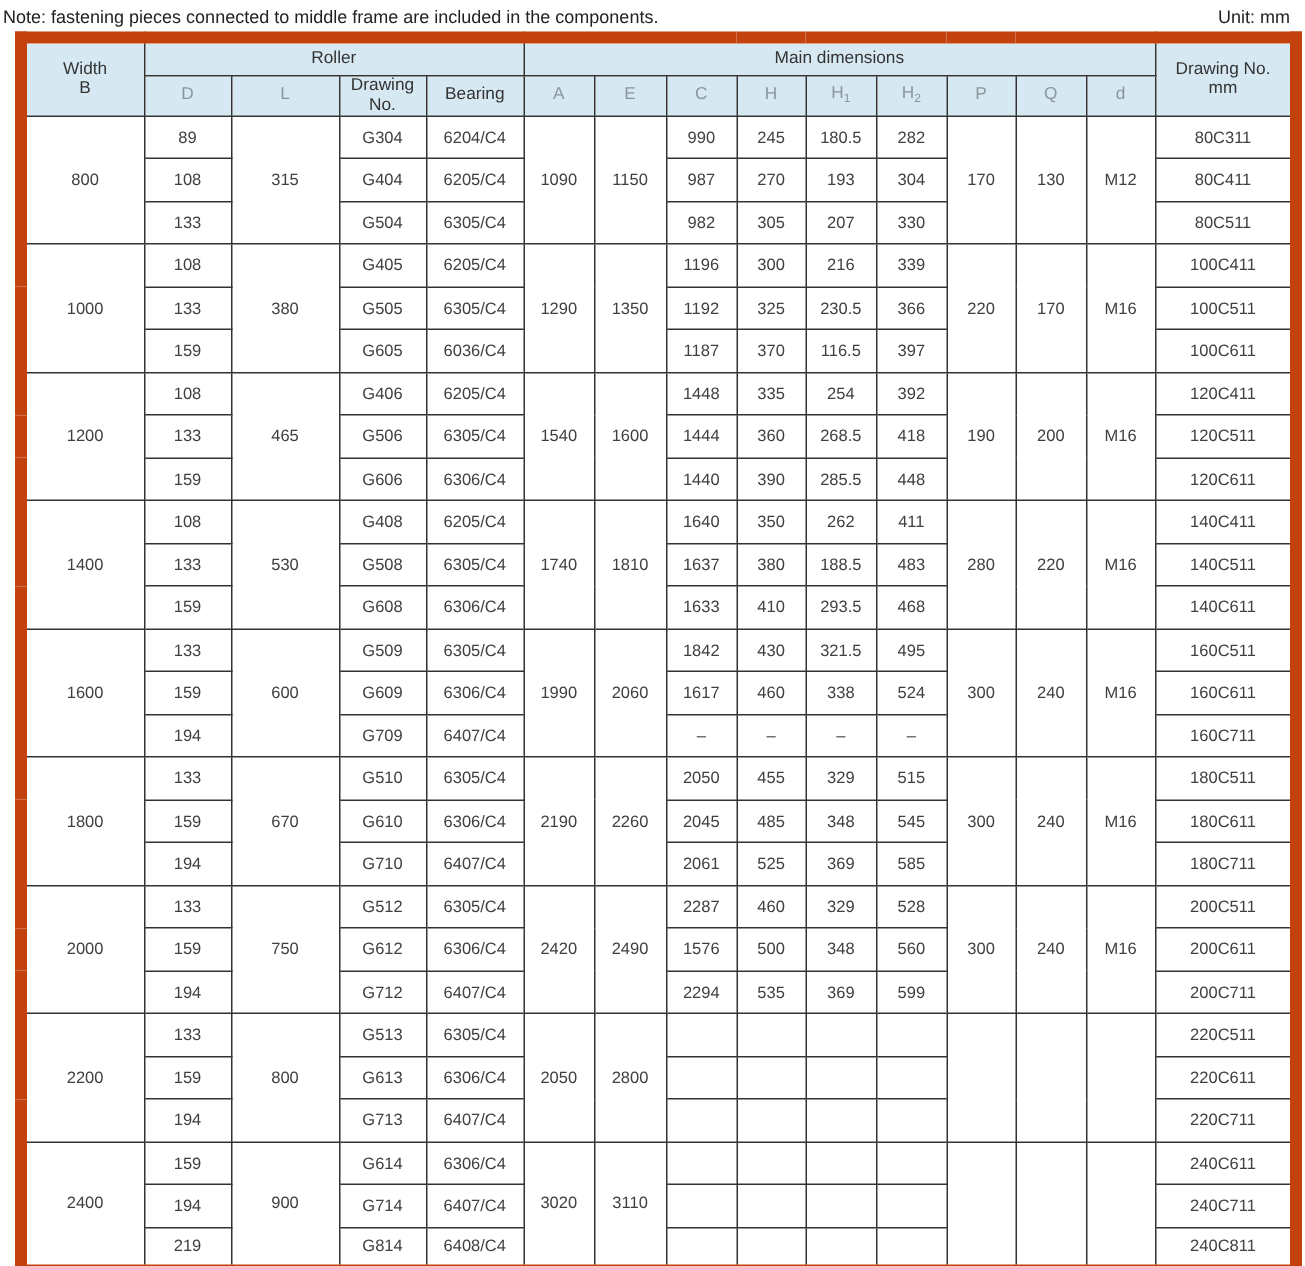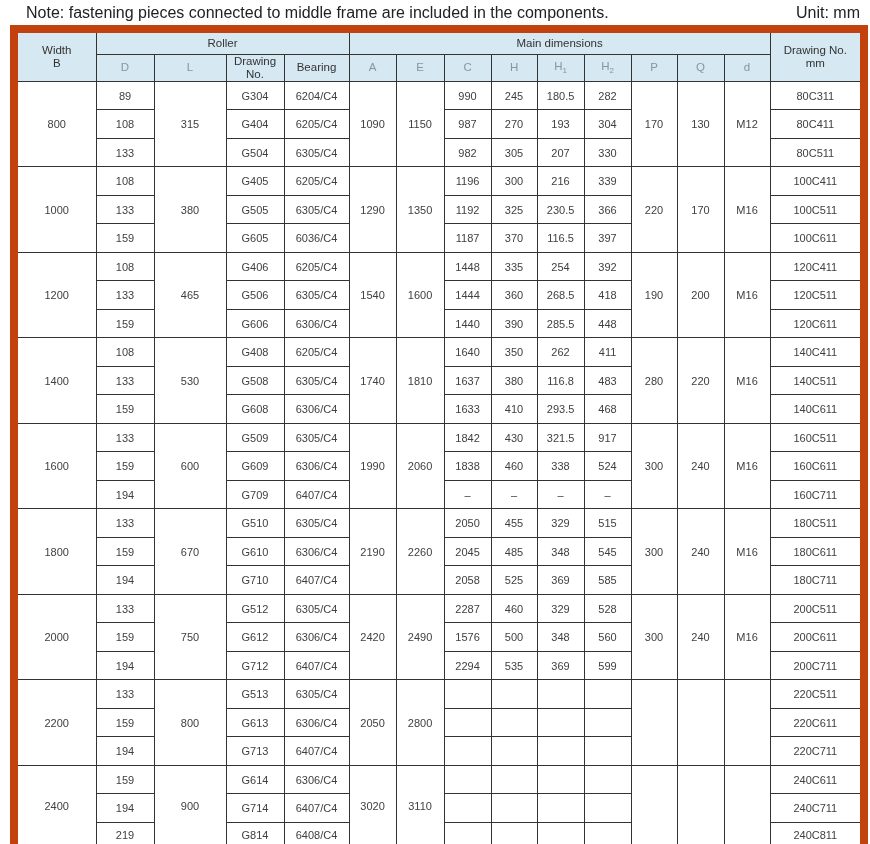--- a/index.html
+++ b/index.html
@@ -7,22 +7,22 @@
     margin: 0; padding: 0;
     width: 870px; height: 844px;
     background: #ffffff;
     font-family: "Liberation Sans", sans-serif;
     color: #3d3d3d;
   }
   .topline {
     display: flex;
     justify-content: space-between;
     align-items: flex-end;
-    padding: 4px 10px 3px 26px;
-    font-size: 16px;
+    padding: 4px 10px 3px 2px;
+    font-size: 12px;
     color: #222222;
   }
   table.spec {
     border-collapse: collapse;
     table-layout: fixed;
     width: 850px;
     margin-left: 10px;
     border: 8px solid #c2410c;
   }
   th, td {
@@ -232,21 +232,21 @@
         <td rowspan="3">220</td>
         <td rowspan="3">M16</td>
         <td>140C411</td>
       </tr>
       <tr>
         <td>133</td>
         <td>G508</td>
         <td>6305/C4</td>
         <td>1637</td>
         <td>380</td>
-        <td>116.8</td>
+        <td>188.5</td>
         <td>483</td>
         <td>140C511</td>
       </tr>
       <tr>
         <td>159</td>
         <td>G608</td>
         <td>6306/C4</td>
         <td>1633</td>
         <td>410</td>
         <td>293.5</td>
@@ -257,31 +257,31 @@
         <td rowspan="3">1600</td>
         <td>133</td>
         <td rowspan="3">600</td>
         <td>G509</td>
         <td>6305/C4</td>
         <td rowspan="3">1990</td>
         <td rowspan="3">2060</td>
         <td>1842</td>
         <td>430</td>
         <td>321.5</td>
-        <td>917</td>
+        <td>495</td>
         <td rowspan="3">300</td>
         <td rowspan="3">240</td>
         <td rowspan="3">M16</td>
         <td>160C511</td>
       </tr>
       <tr>
         <td>159</td>
         <td>G609</td>
         <td>6306/C4</td>
-        <td>1838</td>
+        <td>1617</td>
         <td>460</td>
         <td>338</td>
         <td>524</td>
         <td>160C611</td>
       </tr>
       <tr>
         <td>194</td>
         <td>G709</td>
         <td>6407/C4</td>
         <td>–</td>
@@ -314,21 +314,21 @@
         <td>2045</td>
         <td>485</td>
         <td>348</td>
         <td>545</td>
         <td>180C611</td>
       </tr>
       <tr>
         <td>194</td>
         <td>G710</td>
         <td>6407/C4</td>
-        <td>2058</td>
+        <td>2061</td>
         <td>525</td>
         <td>369</td>
         <td>585</td>
         <td>180C711</td>
       </tr>
       <tr>
         <td rowspan="3">2000</td>
         <td>133</td>
         <td rowspan="3">750</td>
         <td>G512</td>

